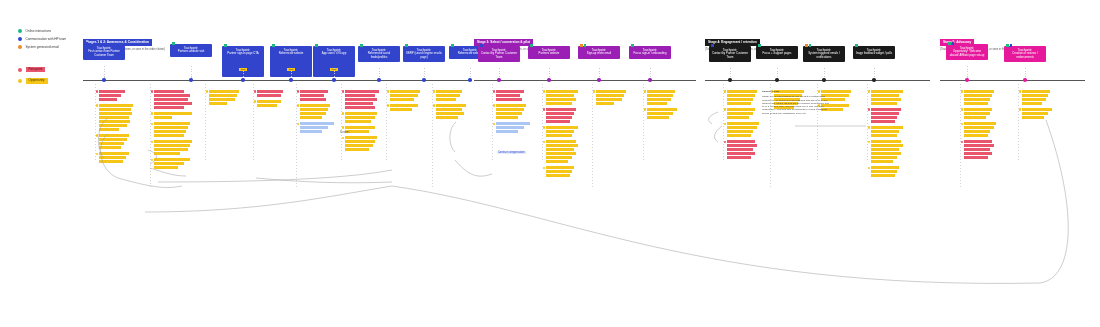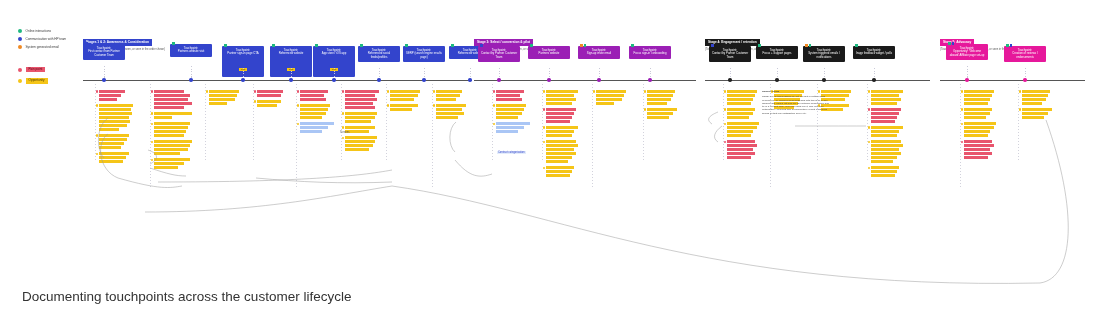--- a/index.html
+++ b/index.html
@@ -716,14 +716,13 @@
       <path d="M158,182 C300,182 360,176 392,170"></path>
       <path d="M392,186 C560,210 700,290 1040,283"></path>
       <path d="M1040,283 C1075,278 1078,210 1046,120"></path>
       <path d="M256,178 C300,182 340,184 392,182"></path>
     </g>
   </svg>
 
   <div style="position:absolute;left:497px;top:151px;font-size:2.6px;color:#3344cc;background:#e3ecfb;padding:0 1px;">Contract categorisation</div>
   <div style="position:absolute;left:340px;top:131px;font-size:2.6px;color:#555;">Screens</div>
 
-  <div class="cap">Documenting touchpoints across the customer lifecycle</div>
 </div>
 
 </body></html>

